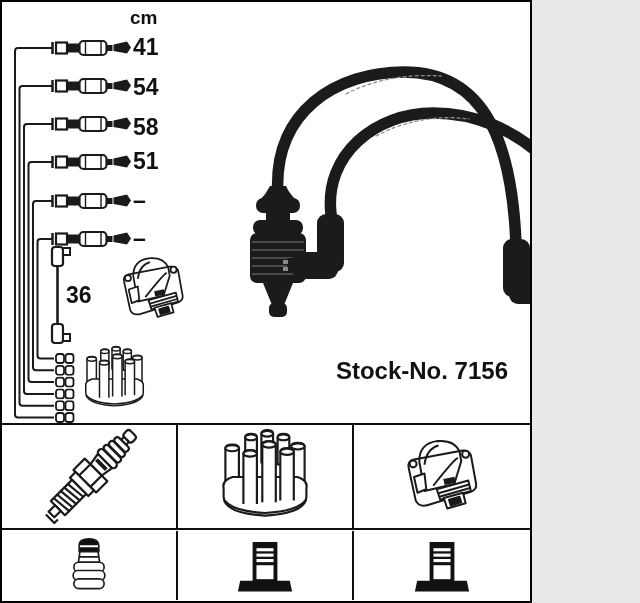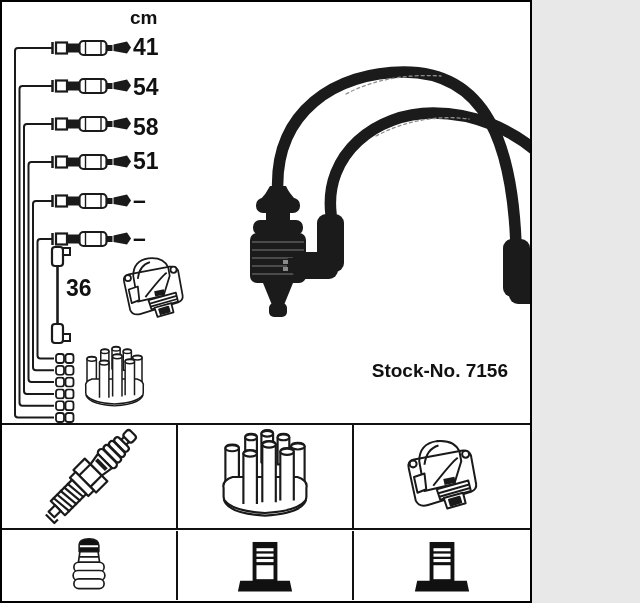--- a/index.html
+++ b/index.html
@@ -4,24 +4,24 @@
 <style>
   html,body { margin:0; padding:0; background:#e8e8e8; }
   .stage {
     position:relative; width:532px; height:603px; box-sizing:border-box;
     background:#fff; border:2px solid #000; overflow:hidden;
     font-family:"Liberation Sans", sans-serif; color:#111;
   }
   .lbl { position:absolute; font-weight:bold; color:#111; white-space:nowrap; }
   .cm-lbl   { left:128px; top:5px;   font-size:19px; }
   .len-lbl  { left:131px; width:50px; font-size:23px; }
-  .coil-lbl { left:64px;  top:273px; font-size:23px; }
+  .coil-lbl { left:64px;  top:280px; font-size:23px; }
   .partbox  { position:absolute; right:22px; top:356px; text-align:right; }
   .part-no  { font-size:27px; font-weight:bold; letter-spacing:-0.5px; line-height:30px; }
-  .stock-no { font-size:19px; font-weight:bold; line-height:22px; margin-top:2px;text-align:center; }
+  .stock-no { font-size:24px; font-weight:bold; line-height:22px; margin-top:2px;text-align:center; }
   .schematic, .photo { position:absolute; }
   .schematic { left:0; top:0; }
   .photo { left:224px; top:54px; }
   .grid {
     position:absolute; left:0; right:0; top:421px; bottom:0;
     border-top:2px solid #111; display:flex; flex-wrap:wrap;
   }
   .cell {
     width:33.333%; box-sizing:border-box;
     display:flex; align-items:center; justify-content:center;

